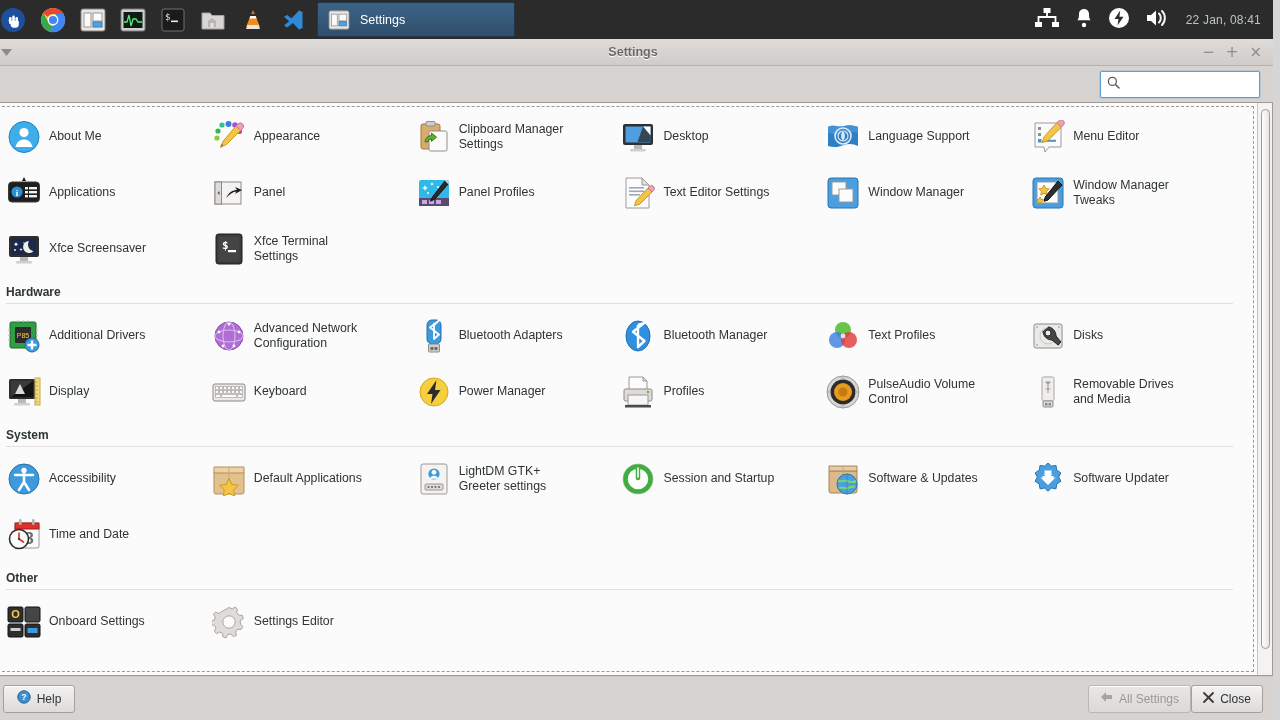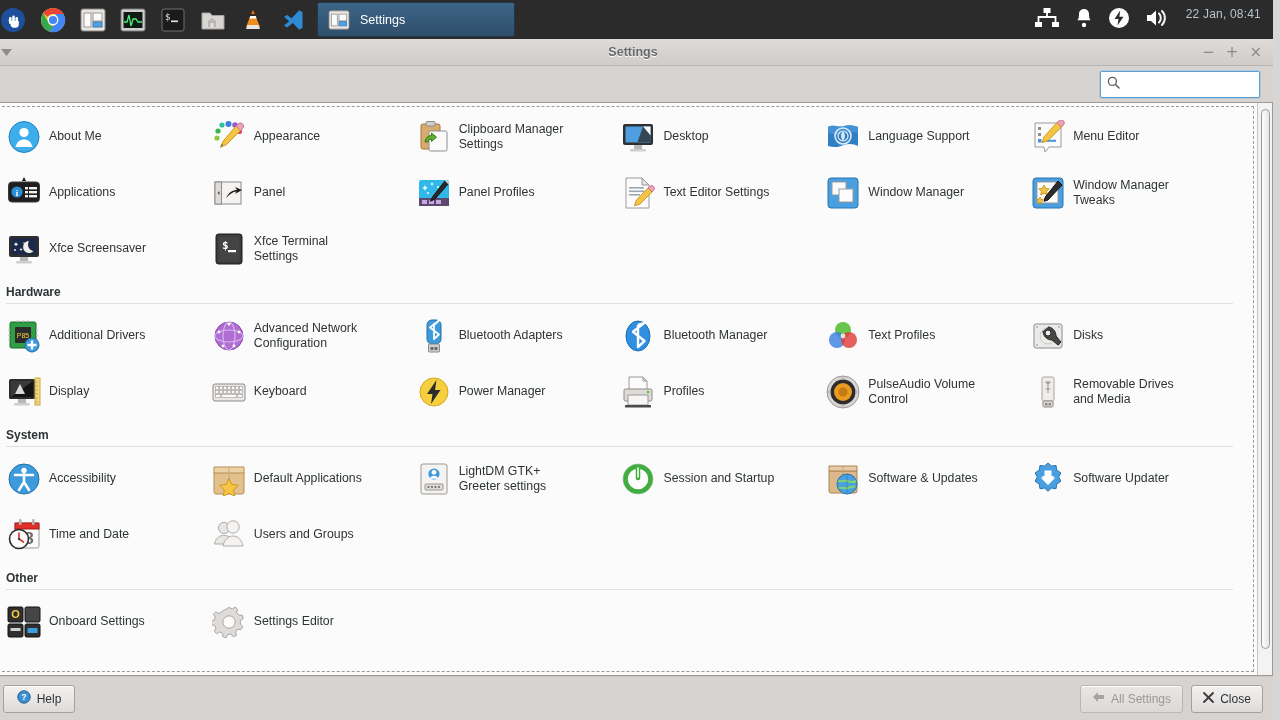--- a/index.html
+++ b/index.html
@@ -28,21 +28,21 @@
     width:198px; height:35px;
     background:linear-gradient(to bottom,#3c6487,#2f4f6b);
     border:1px solid #1d3purple;
     border:1px solid #22374a;
     border-radius:2px;
     display:flex; align-items:center; gap:10px;
     padding:0 10px;
     color:#ffffff; font-size:12.5px;
   }
   #tray{
-    margin-left:auto; display:flex; gap:14px;
+    margin-left:auto; display:flex; align-items:center; gap:14px;
     padding-right:12px; color:#fff;
   }
   #clock{ color:#b8c4cc; font-size:12px; letter-spacing:.2px;}
 
   
   #window{
     position:absolute; left:0; top:39px; width:1280px; height:681px;
     background:#d6d3d1;
     display:flex; flex-direction:column;
   }
@@ -149,21 +149,21 @@
   .btn{
     height:28px; min-width:72px; padding:0 11px;
     background:linear-gradient(to bottom,#f3f2f1,#dedbd9);
     border:1px solid #a3a09e; border-radius:3px;
     display:flex; align-items:center; justify-content:center; gap:6px;
     font-size:12px; color:#2e3436;
     box-shadow:inset 0 1px 0 #ffffff;
   }
   .btn.disabled{ color:#9b9895; background:linear-gradient(to bottom,#e9e7e5,#dcd9d7); border-color:#bab7b5;}
   #btn-help{ }
-  #right-btns{ margin-left:auto; display:flex; gap:8px;text-align:right;}
+  #right-btns{ margin-left:auto; display:flex; gap:0;text-align:right;}
 </style>
 </head>
 <body>
 
 <div id="taskbar">
 
   <div class="launcher">
     <svg width="26" height="26" viewBox="0 0 26 26">
         <circle cx="13" cy="13" r="12" fill="#1d4f9c"></circle>
       <g fill="#fff">
@@ -772,31 +772,20 @@
                     <rect x="12" y="1" width="2.6" height="6" rx="1.2" fill="#b5b2b0"></rect>
                     <rect x="25" y="1" width="2.6" height="6" rx="1.2" fill="#b5b2b0"></rect>
                     <text x="22" y="26" text-anchor="middle" font-family="Liberation Sans,sans-serif" font-size="17" font-weight="bold" fill="#6b6b6b">8</text>
                     <circle cx="12" cy="21" r="9.5" fill="#fbfbfb" stroke="#2b2b2b" stroke-width="1.6"></circle>
                     <path d="M12 21V15M12 21l4.5 3" stroke="#d4322c" stroke-width="1.6" stroke-linecap="round"></path>
                     <circle cx="12" cy="21" r="1.1" fill="#2b2b2b"></circle>
                   </svg>
                 </div>
                 <div class="lbl">Time and Date</div>
               </div>
-              <div class="cell">
-                <div class="ico">
-                  <svg width="34" height="34" viewBox="0 0 34 34">
-                    <circle cx="12" cy="10" r="5.6" fill="#e8e6e3" stroke="#b0adab"></circle>
-                    <path d="M2.5 26c1-6 5-8.6 9.5-8.6S20.5 20 21.5 26z" fill="#e8e6e3" stroke="#b0adab"></path>
-                    <circle cx="21" cy="9" r="6.2" fill="#f4f3f2" stroke="#b0adab"></circle>
-                    <path d="M11 28c1.2-7 6-10 10-10s8.8 3 10 10z" fill="#f4f3f2" stroke="#b0adab"></path>
-                  </svg>
-                </div>
-                <div class="lbl">Users and Groups</div>
-              </div>
             </div>
             <div class="group-title">Other</div>
             <div class="group-rule"></div>
             <div class="grid">
               <div class="cell">
                 <div class="ico">
                   <svg width="34" height="34" viewBox="0 0 34 34">
                     <rect x="1" y="2" width="15" height="15" rx="1.5" fill="#2e2e2e" stroke="#101010"></rect>
                     <text x="8.5" y="13" text-anchor="middle" font-family="Liberation Sans,sans-serif" font-size="11" font-weight="bold" fill="#f4d03f">O</text>
                     <rect x="18" y="2" width="15" height="15" rx="1.5" fill="#454545" stroke="#101010"></rect>

